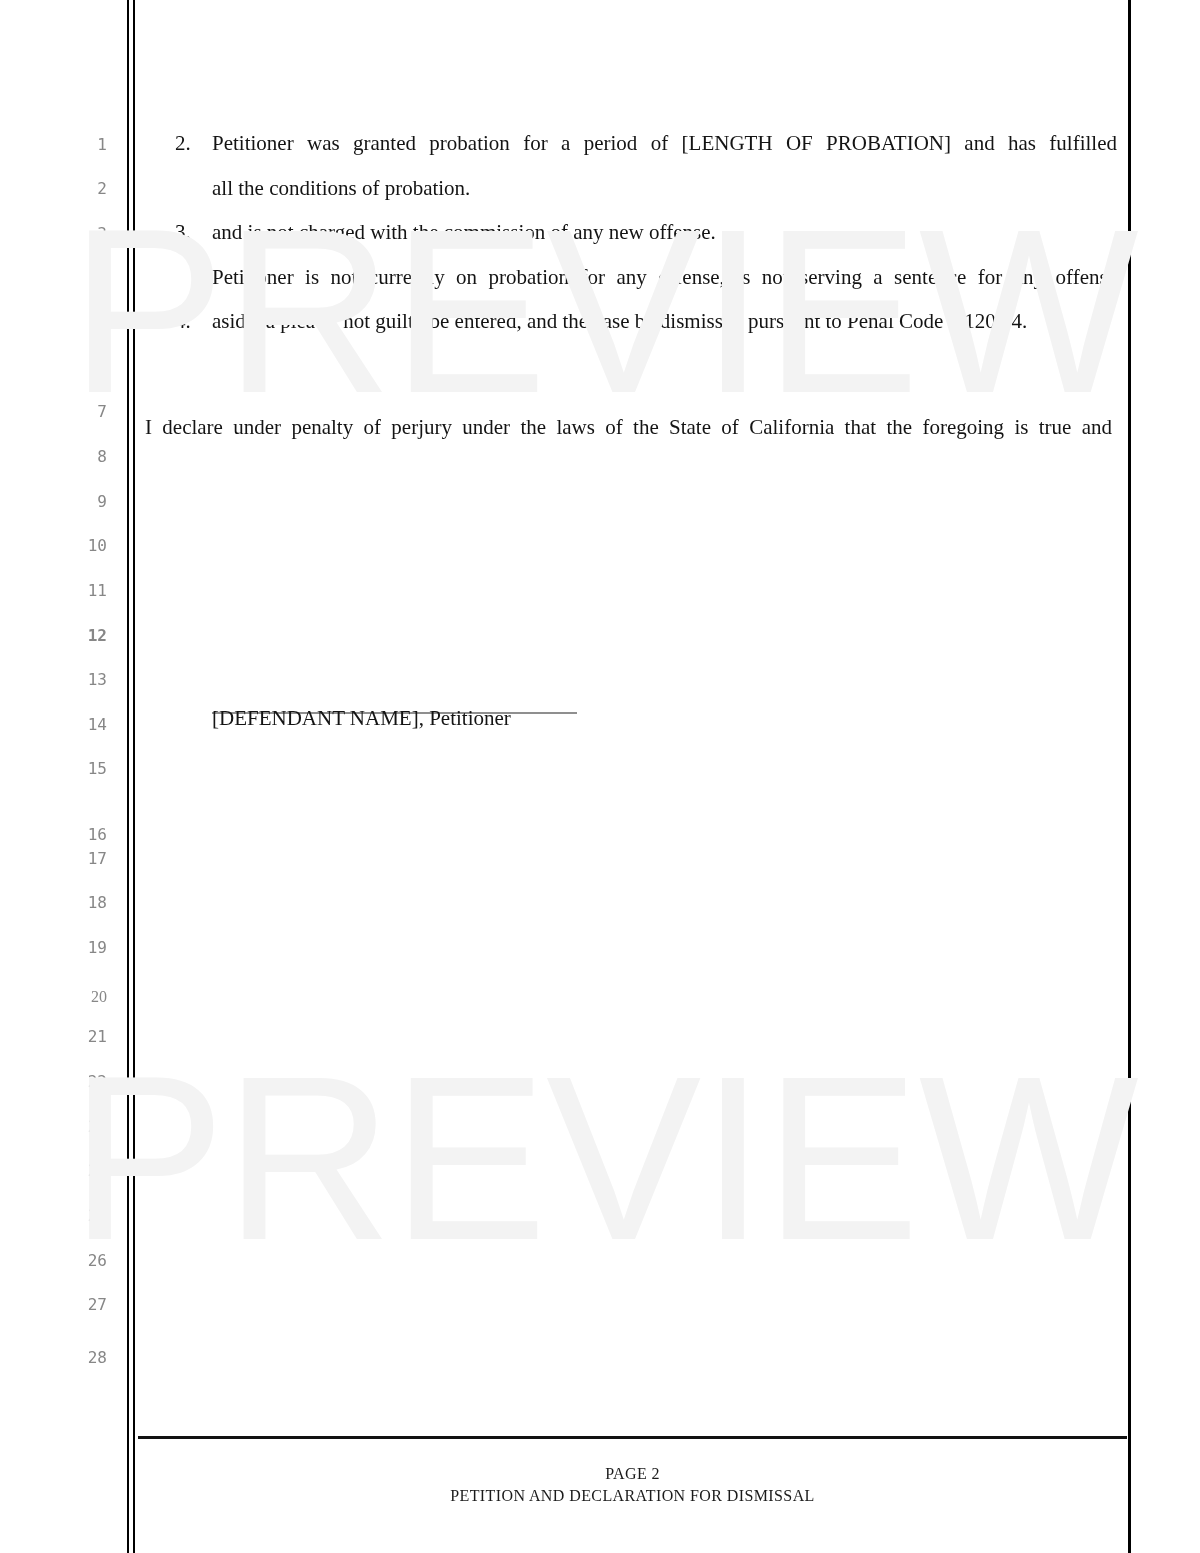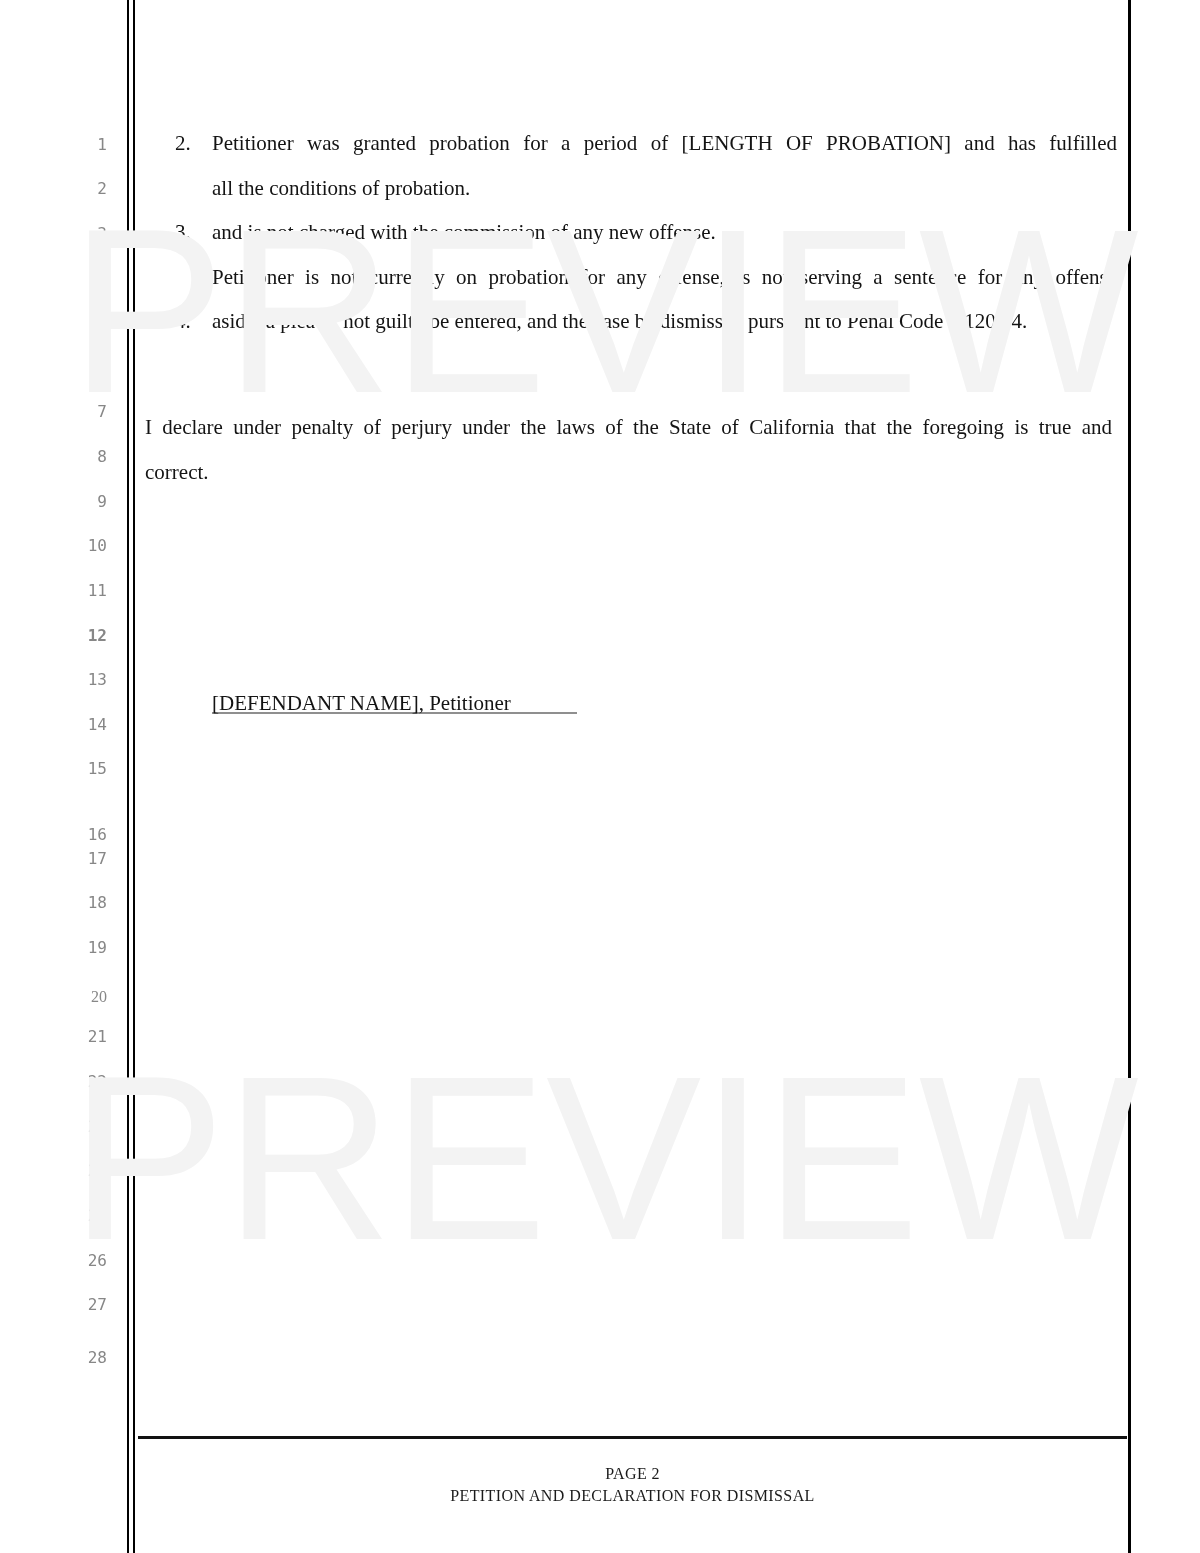--- a/index.html
+++ b/index.html
@@ -24,21 +24,21 @@
   
   .textblock { position:absolute; font-size:21px; line-height:44.6px; z-index:2; }
   .items { left:145px; top:121px; width:972px; }
   .item { position:relative; padding-left:67px; }
   .item .num { position:absolute; left:30px; top:0; line-height:44.6px; }
   .line { width:auto; }
   .jline { text-align:justify; text-align-last:justify; }
   .declare { left:145px; top:405px; width:967px; }
   .executed { left:145px; top:539px; width:967px; }
   .sig-rule { position:absolute; left:212px; top:712px; width:365px; height:2px; background:#8f8f8f; z-index:2; }
-  .sig-name { left:212px; top:681px; width:905px; }
+  .sig-name { left:212px; top:696px; width:905px; }
 
   
   .footer-rule { position:absolute; left:138px; top:1436px; width:989px; height:3px; background:#111; z-index:2; }
   .footer {
     position:absolute; left:138px; top:1463px; width:989px; text-align:center;
     font-size:16px; line-height:22px; letter-spacing:0.4px; color:#1a1a1a; z-index:2;
   }
 
   
   .watermark {
@@ -102,21 +102,20 @@
       <div class="line jline">Petitioner is not currently on probation for any offense, is not serving a sentence for any offense</div>
     </div>
     <div class="item">
       <span class="num">4.</span>
       <div class="line">aside, a plea of not guilty be entered, and the case be dismissed pursuant to Penal Code § 1203.4.</div>
     </div>
   </div>
 
   <div class="textblock declare">
     <div class="line jline">I declare under penalty of perjury under the laws of the State of California that the foregoing is true and</div>
-    <div class="line">correct.</div>
   </div>
 
 
   <div class="sig-rule"></div>
   <div class="textblock sig-name line">[DEFENDANT NAME], Petitioner</div>
 
   <div class="footer-rule"></div>
   <div class="footer">
     <div>PAGE 2</div>
     <div>PETITION AND DECLARATION FOR DISMISSAL</div>

